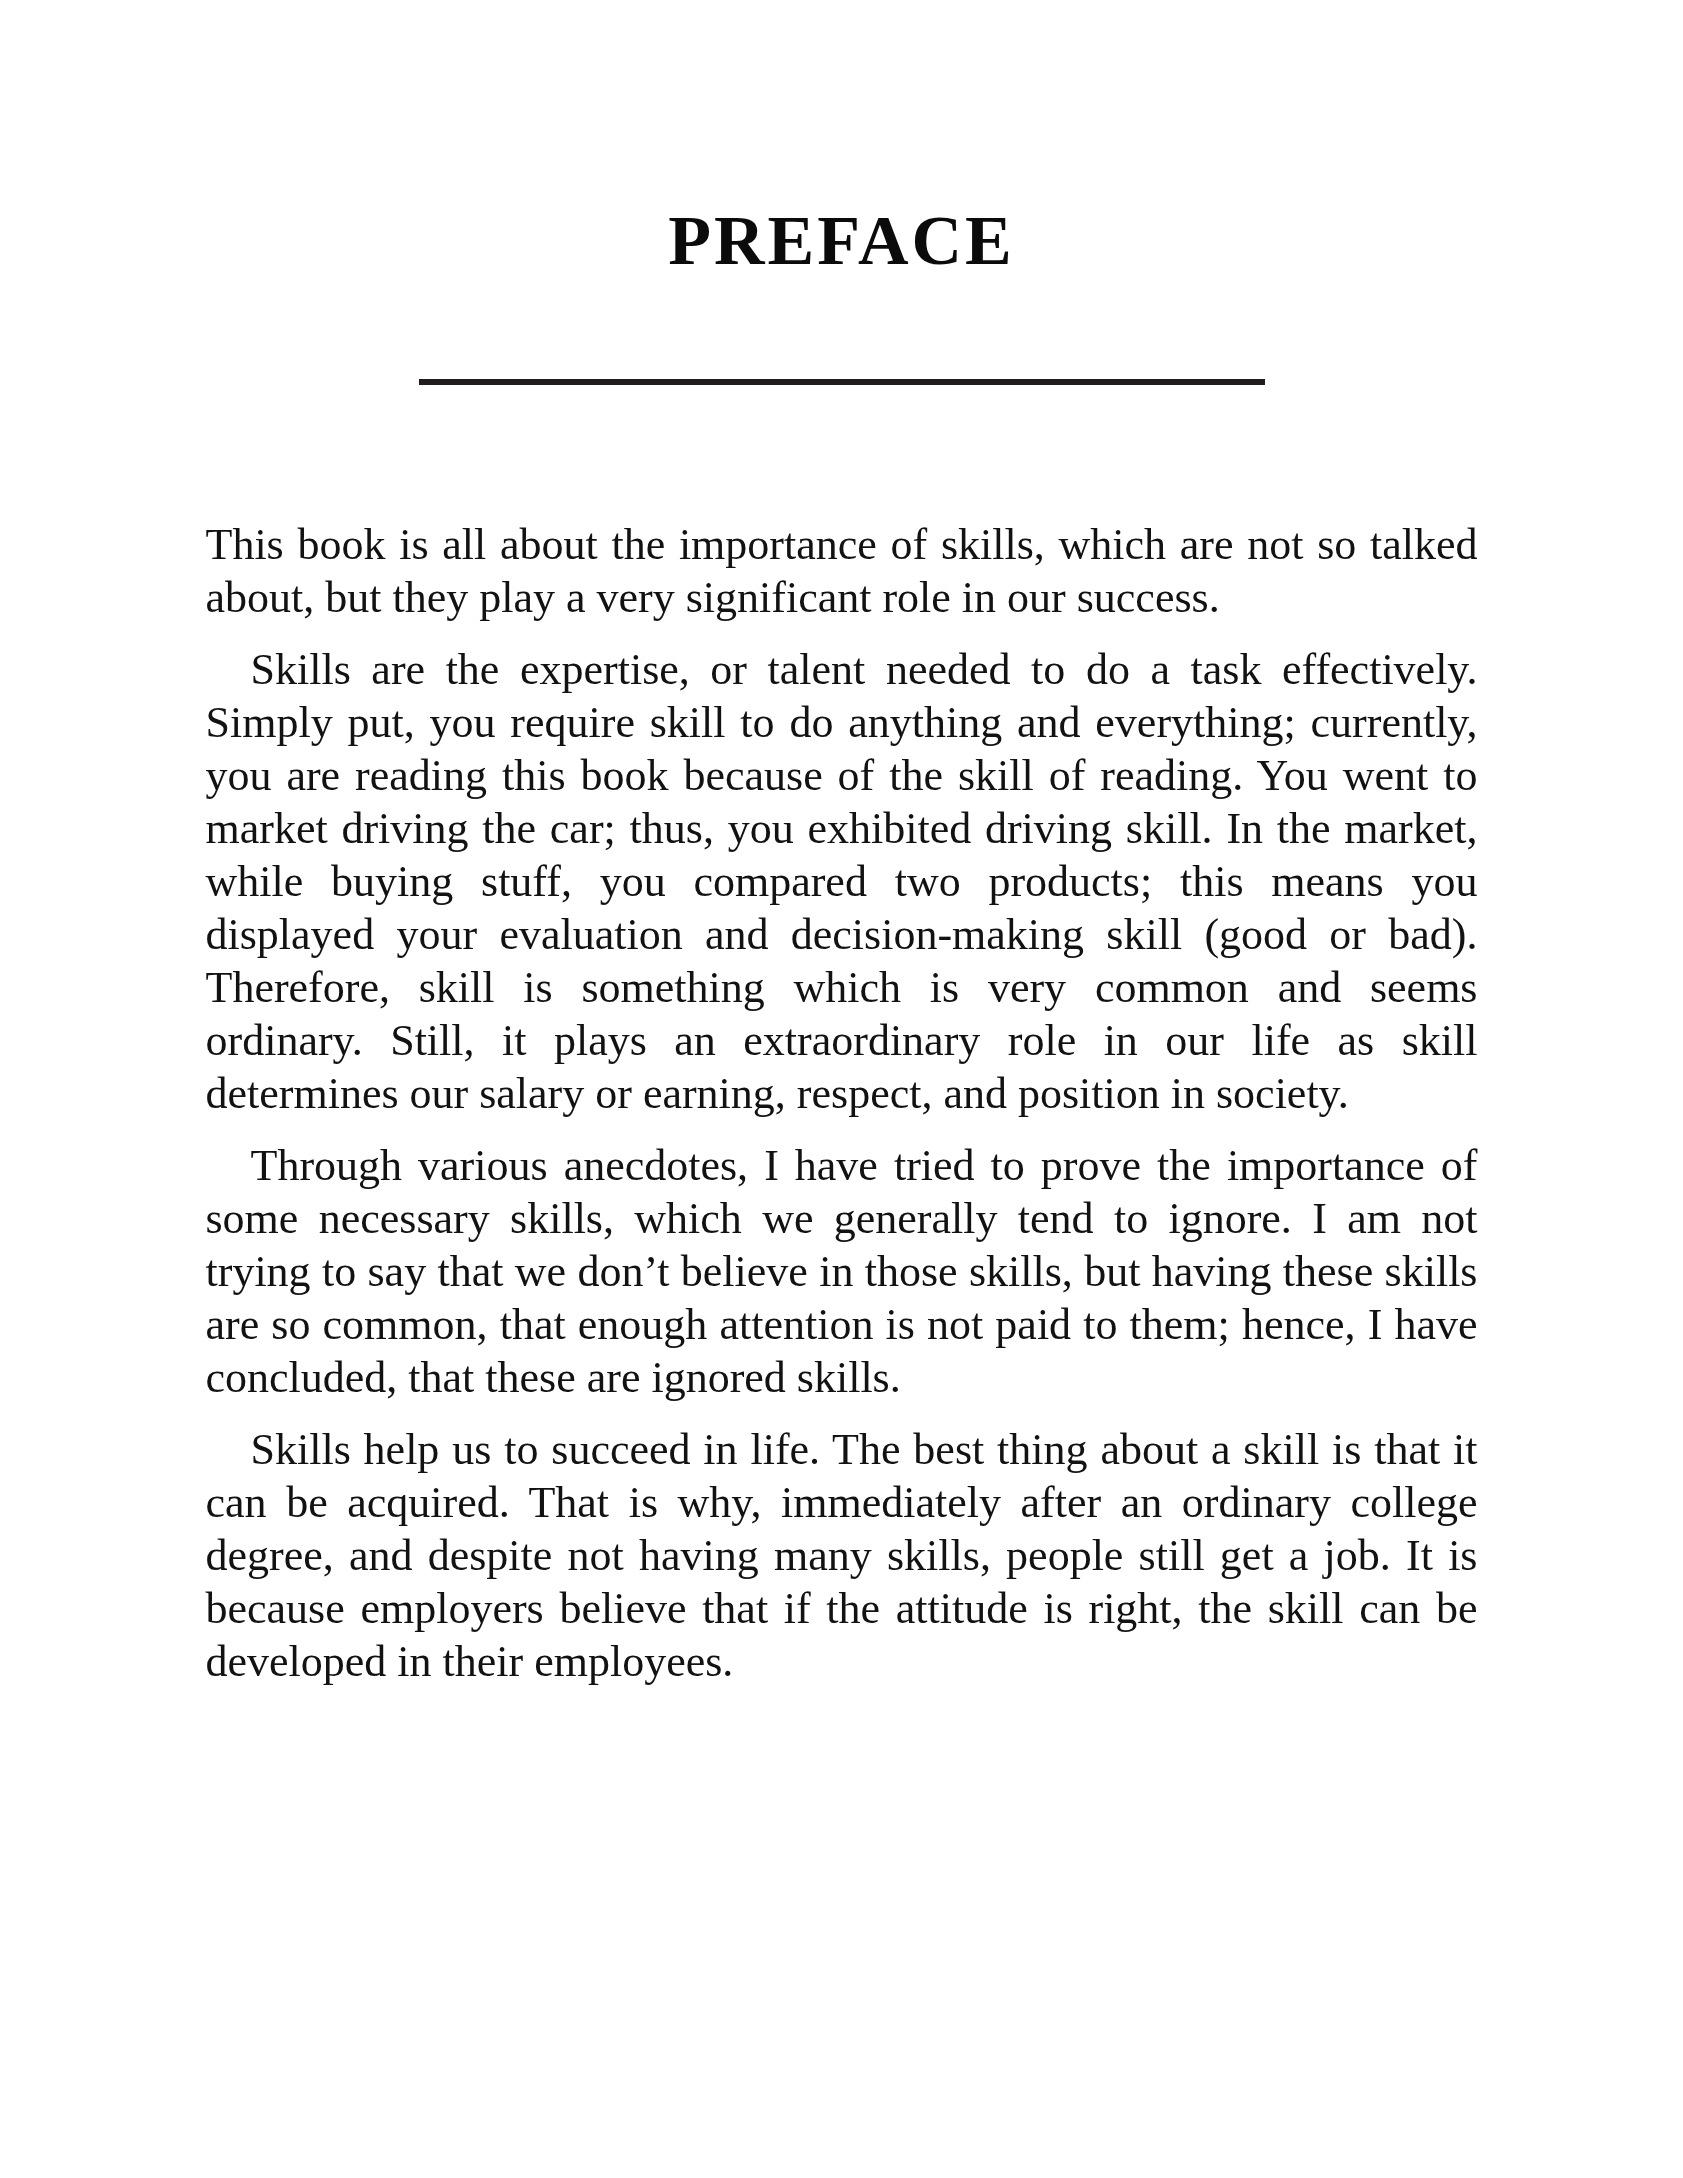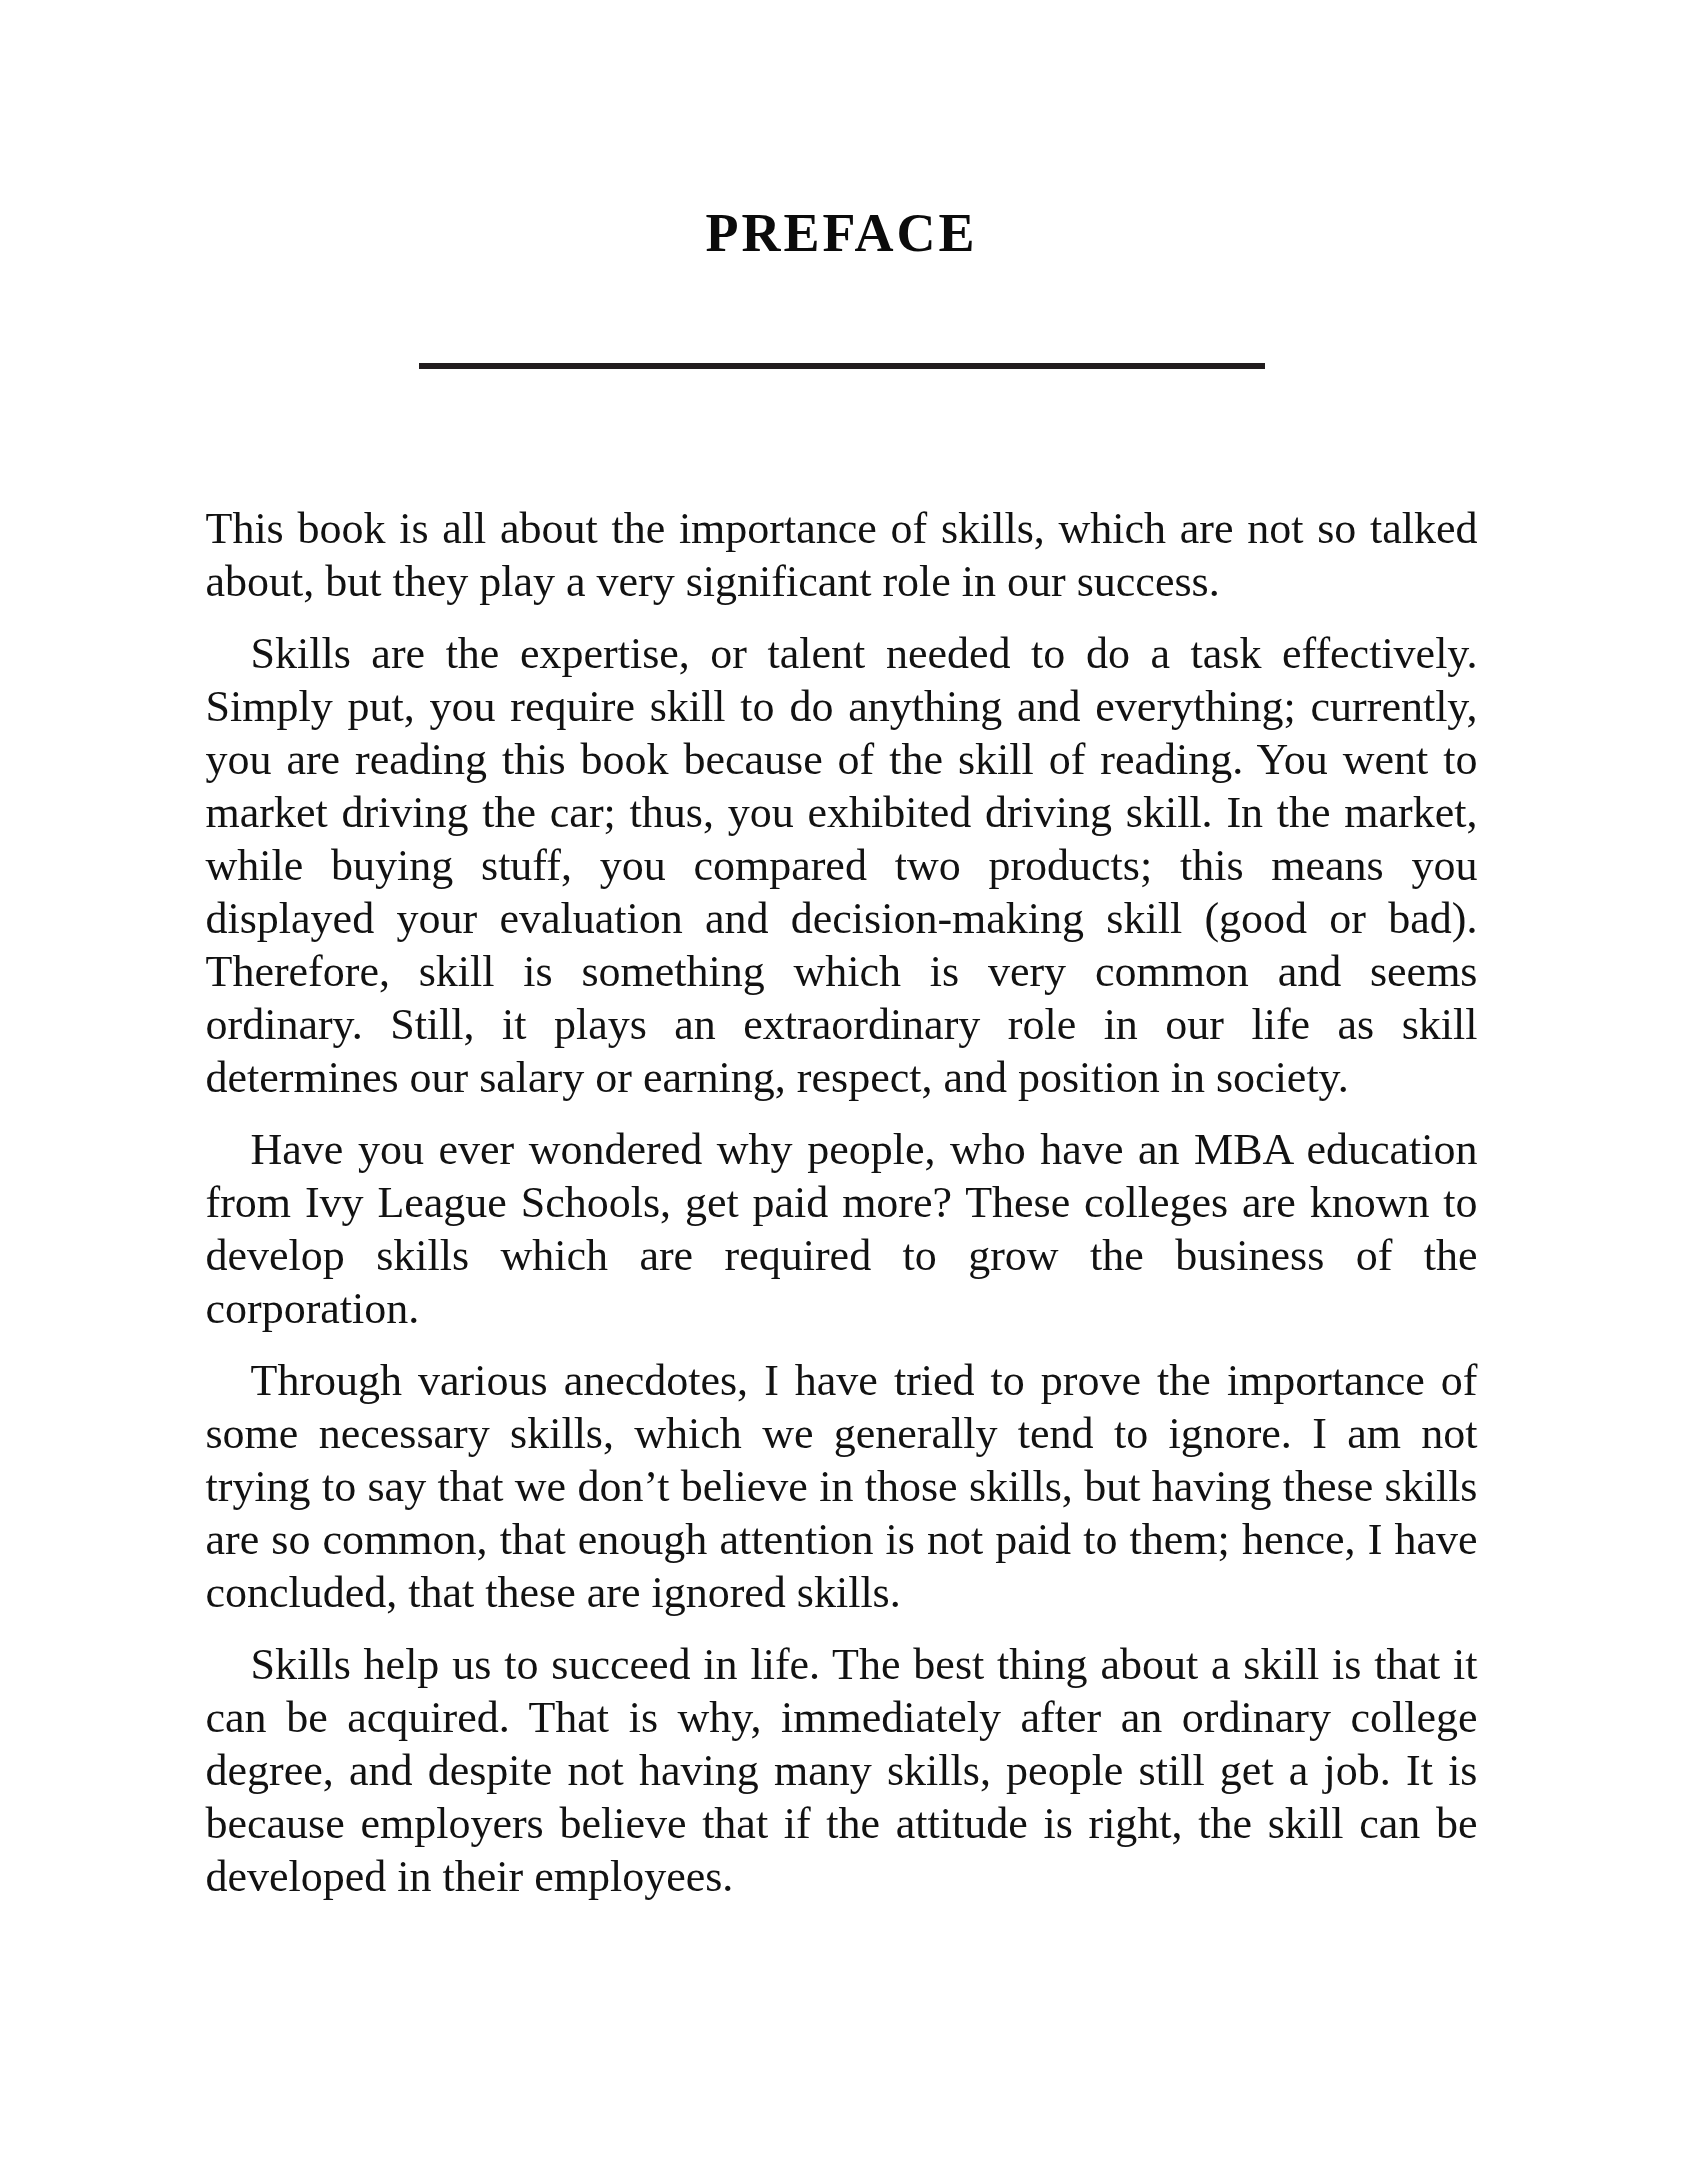--- a/index.html
+++ b/index.html
@@ -13,21 +13,21 @@
     height: 2178px;
     background: #ffffff;
     color: #111111;
     font-family: "Liberation Serif", "DejaVu Serif", serif;
     overflow: hidden;
   }
   .title {
     margin: 0;
     padding-top: 206px;
     text-align: center;
-    font-size: 54px;
+    font-size: 70px;
     line-height: 1;
     font-weight: bold;
     letter-spacing: 3px;
     color: #0b0b0b;
   }
   .rule {
     width: 846px;
     height: 6px;
     background: #211d1e;
     margin: 103px auto 0 auto;
@@ -52,18 +52,17 @@
 <body>
 
 <div class="page">
   <h1 class="title">PREFACE</h1>
 
   <div class="rule"></div>
 
   <div class="body-text">
     <p class="no-indent">This book is all about the importance of skills, which are not so talked about, but they play a very significant role in our success.</p>
     <p>Skills are the expertise, or talent needed to do a task effectively. Simply put, you require skill to do anything and everything; currently, you are reading this book because of the skill of reading. You went to market driving the car; thus, you exhibited driving skill. In the market, while buying stuff, you compared two products; this means you displayed your evaluation and decision-making skill (good or bad). Therefore, skill is something which is very common and seems ordinary. Still, it plays an extraordinary role in our life as skill determines our salary or earning, respect, and position in society.</p>
-    <p>Have you ever wondered why people, who have an MBA education from Ivy League Schools, get paid more? These colleges are known to develop skills which are required to grow the business of the corporation.</p>
     <p>Through various anecdotes, I have tried to prove the importance of some necessary skills, which we generally tend to ignore. I am not trying to say that we don’t believe in those skills, but having these skills are so common, that enough attention is not paid to them; hence, I have concluded, that these are ignored skills.</p>
     <p>Skills help us to succeed in life. The best thing about a skill is that it can be acquired. That is why, immediately after an ordinary college degree, and despite not having many skills, people still get a job. It is because employers believe that if the attitude is right, the skill can be developed in their employees.</p>
   </div>
 </div>
 
 
 </body></html>

